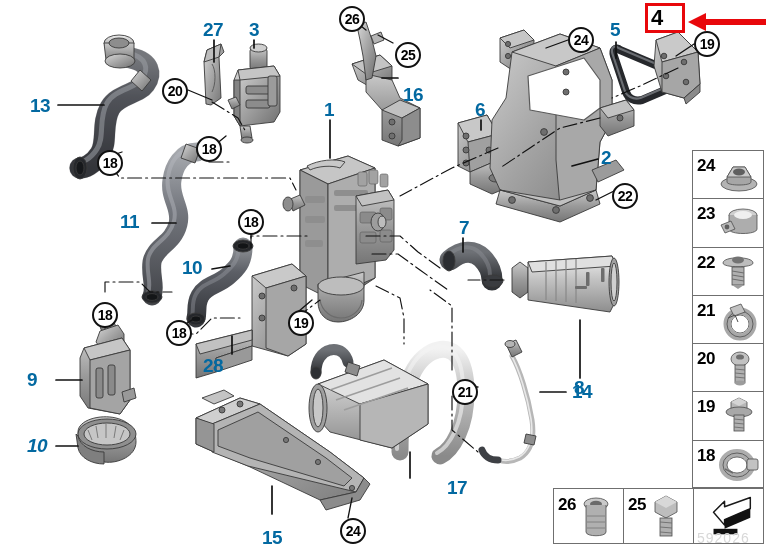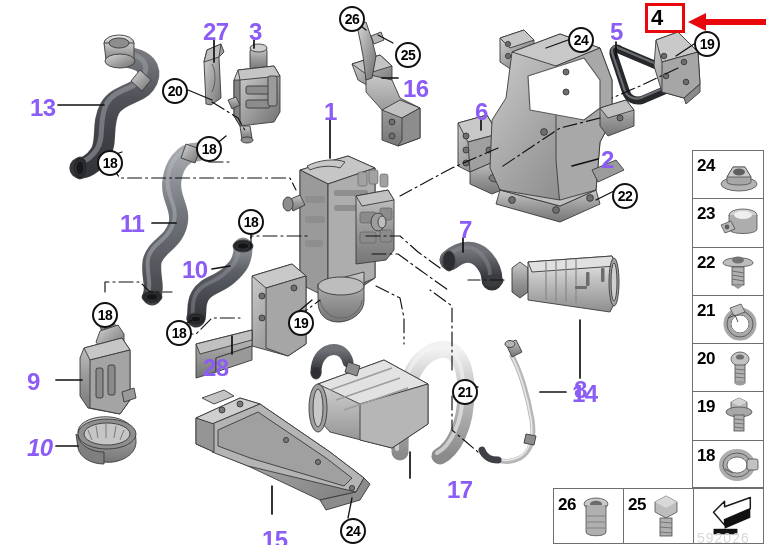--- a/index.html
+++ b/index.html
@@ -10,22 +10,22 @@
     -webkit-font-smoothing:antialiased;
   }
   #stage{position:relative;width:766px;height:545px;background:#fff;}
   svg.layer{position:absolute;left:0;top:0;width:766px;height:545px;}
 
   
   .num{
     position:absolute;
     font-family:"Liberation Sans",sans-serif;
     font-weight:bold;
-    font-size:24px;
-    color:#8b5cf6;
+    font-size:19px;
+    color:#0369a1;
     line-height:1;
     white-space:nowrap;
     letter-spacing:-0.5px;
   }
 
   
   .circ{
     position:absolute;
     width:26px;height:26px;
     border:2px solid #111;
@@ -510,21 +510,21 @@
         <path d="M452,396 L452,430 L478,452"></path>
         <path d="M298,320 L304,312 L320,300"></path>
         <path d="M376,286 L400,298 L404,318 L404,344"></path>
       </g>
     </g>
   </svg>
 
   <div class="num" style="left:30px;top:96px;">13</div>
   <div class="num" style="left:203px;top:20px;">27</div>
   <div class="num" style="left:249px;top:20px;">3</div>
-  <div class="num" style="left:403px;top:77px;text-align:right;">16</div>
+  <div class="num" style="left:403px;top:85px;text-align:right;">16</div>
   <div class="num" style="left:324px;top:100px;">1</div>
   <div class="num" style="left:475px;top:100px;">6</div>
   <div class="num" style="left:610px;top:20px;">5</div>
   <div class="num" style="left:601px;top:148px;">2</div>
   <div class="num" style="left:120px;top:212px;">11</div>
   <div class="num" style="left:182px;top:258px;">10</div>
   <div class="num" style="left:459px;top:218px;">7</div>
   <div class="num" style="left:574px;top:378px;">8</div>
   <div class="num" style="left:27px;top:370px;">9</div>
   <div class="num" style="left:27px;top:436px;font-style:italic;">10</div>

